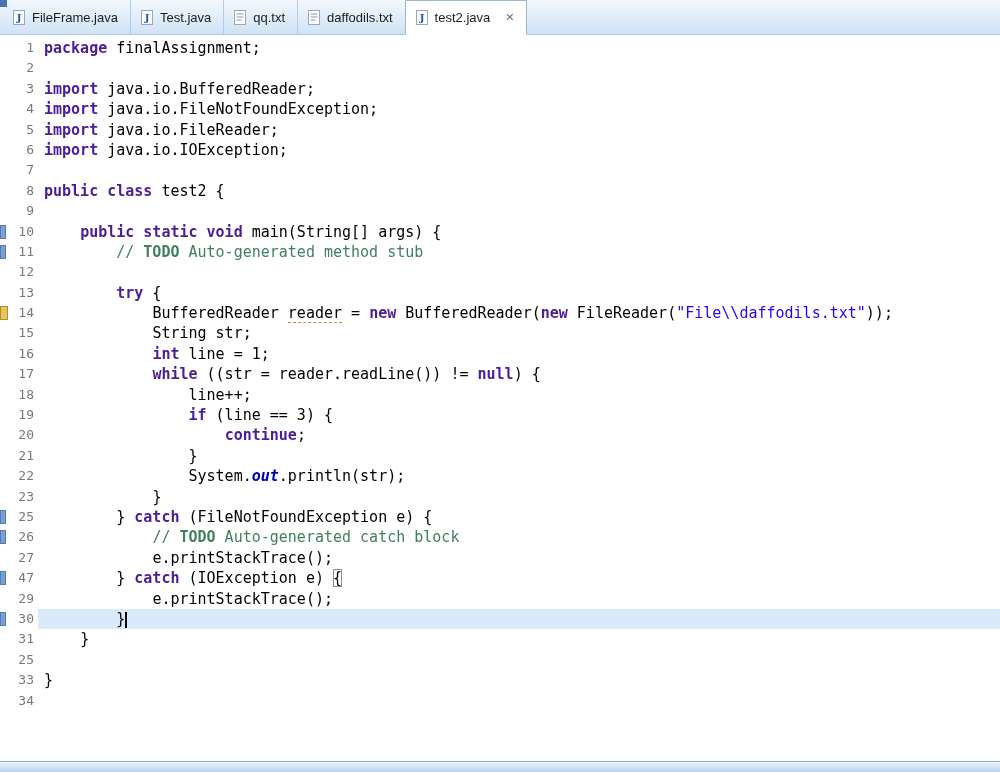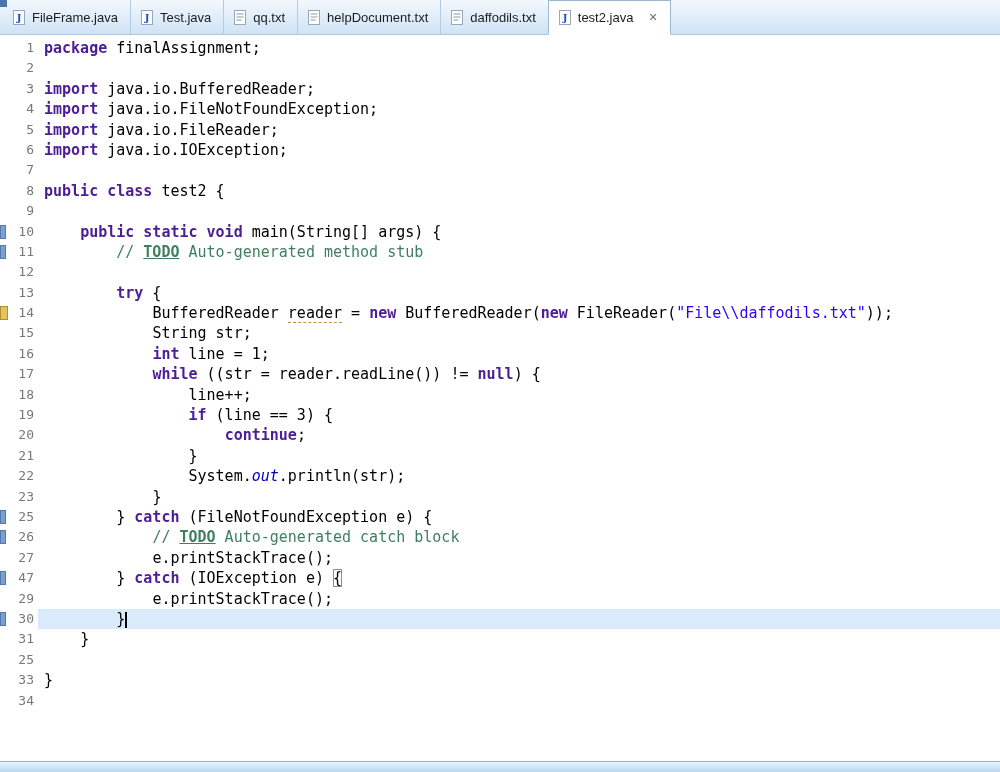--- a/index.html
+++ b/index.html
@@ -45,23 +45,23 @@
   .row .ann  { width:9px;  flex:none; position:relative; }
   .row .num  { width:25px; flex:none; text-align:right; padding-right:4px;
                color:#787878; font-size:13px; }
   .row .code { flex:1; white-space:pre; tab-size:4; -moz-tab-size:4;
                padding-left:6px; color:#000000; }
   .row.current .code { background:#d9eafa; }
 
   
   .k { color:#4c1d95; font-weight:bold; }
   .c { color:#3f7f5f; }
-  .t { color:#3f7f5f; font-weight:bold;text-decoration:underline; }
+  .t { color:#3f7f5f; font-weight:bold; }
   .s { color:#2a00ff; }
-  .f { color:#0000c0; font-style:italic; font-weight:normal; }
+  .f { color:#0000c0; font-style:italic; font-weight:bold; }
   .u { border-bottom:1px dashed #b8973a; }
   .b { outline:1px solid #8f8f8f; outline-offset:-1px; }
   .cursor { display:inline-block; width:2px; height:16px; background:#000;
             vertical-align:text-bottom; }
 
   
   .marker { position:absolute; left:0; top:3px; width:6px; height:14px; }
   .marker.blue { background:#7b9fd2; border:1px solid #5479ad; box-sizing:border-box; }
   .marker.gold { background:#e8c25c; border:1px solid #b08f2e; box-sizing:border-box; width:8px; }
 
@@ -109,31 +109,20 @@
     </div>
     <div class="tab">
       <span>
         <svg class="ficon" viewBox="0 0 14 15">
           <rect x="1.5" y="0.5" width="11" height="14" fill="#fff" stroke="#9aa7b8"></rect>
           <line x1="3.5" y1="4" x2="10.5" y2="4" stroke="#8b98a8"></line>
           <line x1="3.5" y1="7" x2="10.5" y2="7" stroke="#8b98a8"></line>
           <line x1="3.5" y1="10" x2="8.5" y2="10" stroke="#8b98a8"></line>
         </svg>
       </span>
-      <span>helpDocument.txt</span>
-    </div>
-    <div class="tab">
-      <span>
-        <svg class="ficon" viewBox="0 0 14 15">
-          <rect x="1.5" y="0.5" width="11" height="14" fill="#fff" stroke="#9aa7b8"></rect>
-          <line x1="3.5" y1="4" x2="10.5" y2="4" stroke="#8b98a8"></line>
-          <line x1="3.5" y1="7" x2="10.5" y2="7" stroke="#8b98a8"></line>
-          <line x1="3.5" y1="10" x2="8.5" y2="10" stroke="#8b98a8"></line>
-        </svg>
-      </span>
       <span>daffodils.txt</span>
     </div>
     <div class="tab active">
       <span>
         <svg class="ficon" viewBox="0 0 14 15">
           <rect x="1.5" y="0.5" width="11" height="14" fill="#fff" stroke="#9aa7b8"></rect>
           <text x="7" y="11" font-size="10" font-weight="bold" fill="#1a56c8" text-anchor="middle" font-family="DejaVu Serif,serif">J</text>
         </svg>
       </span>
       <span>test2.java</span>

